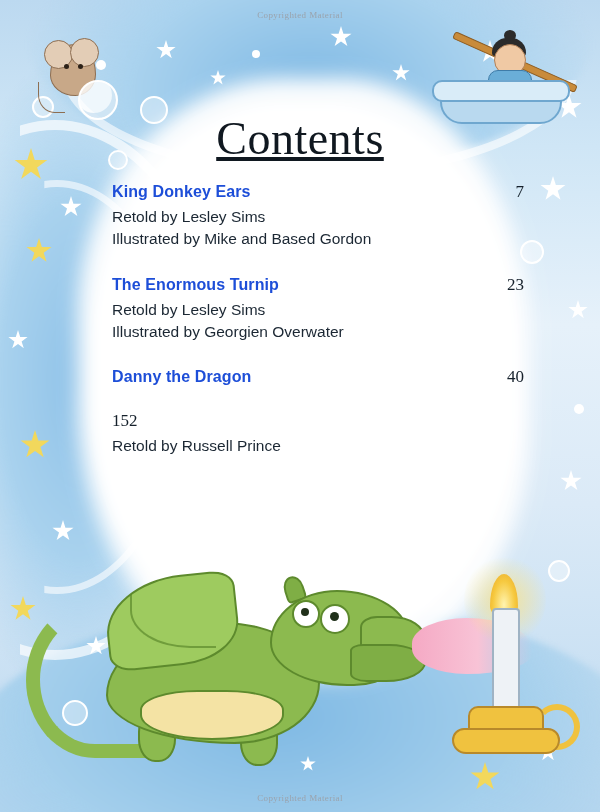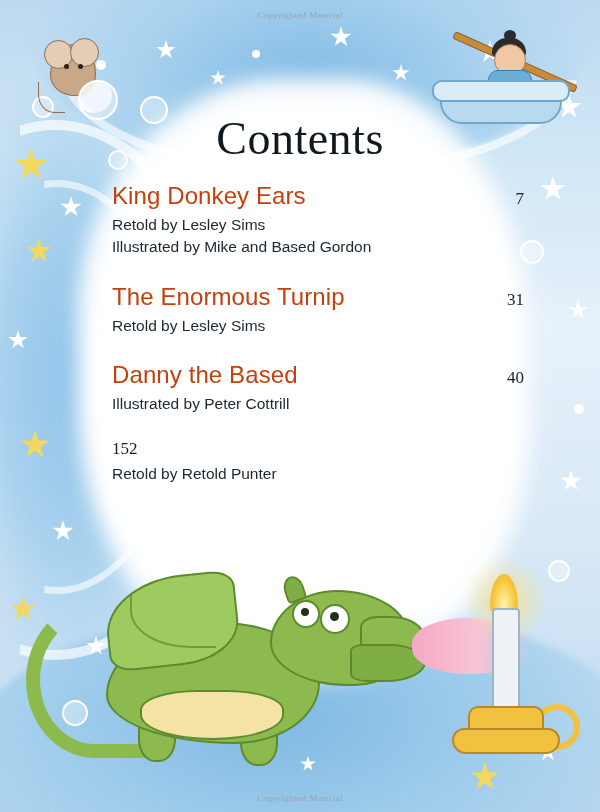--- a/index.html
+++ b/index.html
@@ -115,38 +115,39 @@
   }
   .title {
     position: absolute;
     left: 0; top: 112px;
     width: 600px;
     text-align: center;
     font-family: "Liberation Serif", serif;
     font-size: 46px;
     color: #101820;
     letter-spacing: .5px;
+    text-decoration: underline;
   }
   .toc {
     position: absolute;
     left: 112px;
     top: 182px;
     width: 420px;
   }
   .entry { margin-bottom: 24px; }
   .entry-head {
     display: flex;
     align-items: baseline;
     justify-content: space-between;
   }
   .entry-title {
     font-family: "Liberation Sans", sans-serif;
-    font-weight: 400;
-    font-size: 24px;
-    color: #c2410c;
+    font-weight: 700;
+    font-size: 16px;
+    color: #1d4ed8;
     letter-spacing: .1px;
   }
   .entry-page {
     font-family: "Liberation Serif", serif;
     font-size: 17px;
     color: #15202b;
     padding-right: 8px;
   }
   .entry-credits {
     margin-top: 4px;
@@ -432,41 +433,41 @@
         </div>
         <div class="entry-credits">
           <div class="credit">Retold by Lesley Sims</div>
           <div class="credit">Illustrated by Mike and Based Gordon</div>
         </div>
       </div>
 
       <div class="entry">
         <div class="entry-head">
           <span class="entry-title">The Enormous Turnip</span>
-          <span class="entry-page">31</span>
+          <span class="entry-page">23</span>
         </div>
         <div class="entry-credits">
           <div class="credit">Retold by Lesley Sims</div>
+          <div class="credit">Illustrated by Georgien Overwater</div>
         </div>
       </div>
 
       <div class="entry">
         <div class="entry-head">
-          <span class="entry-title">Danny the Based</span>
+          <span class="entry-title">Danny the Dragon</span>
           <span class="entry-page">40</span>
         </div>
         <div class="entry-credits">
-          <div class="credit">Illustrated by Peter Cottrill</div>
         </div>
       </div>
 
       <div class="entry">
         <div class="entry-head">
           <span class="entry-page">152</span>
         </div>
         <div class="entry-credits">
-          <div class="credit">Retold by Retold Punter</div>
+          <div class="credit">Retold by Russell Prince</div>
         </div>
       </div>
 
     </div>
   </div>
 </div>
 
 </body></html>

